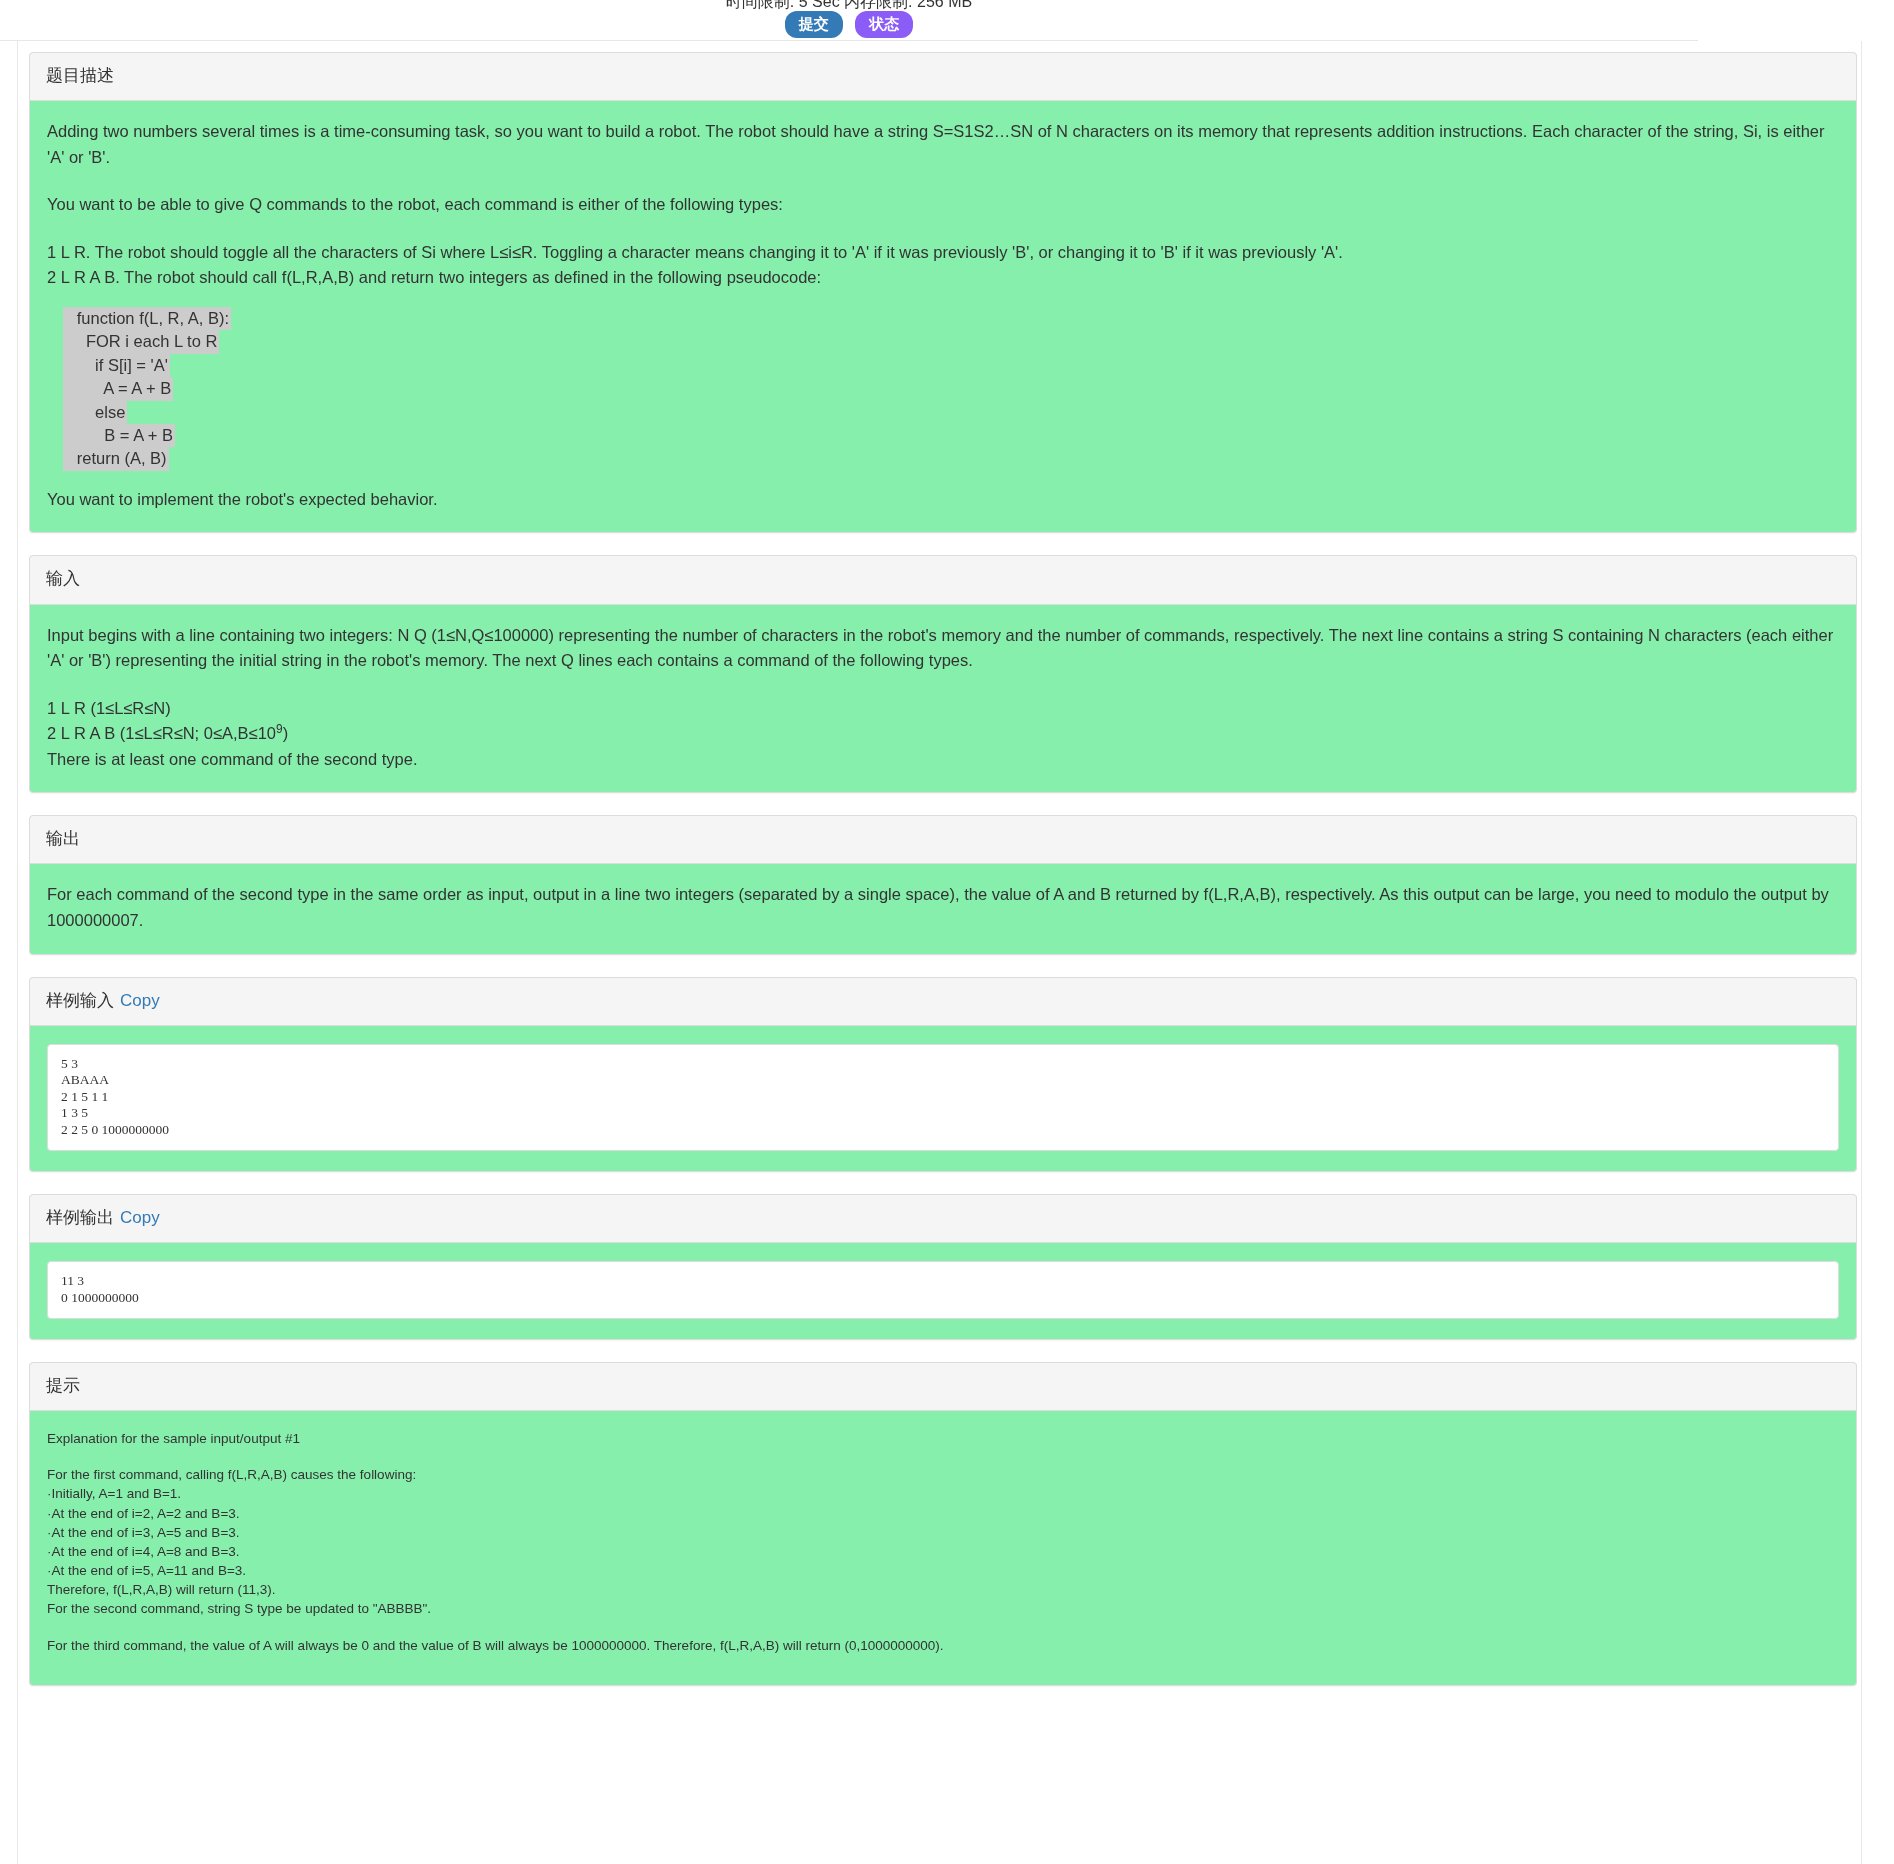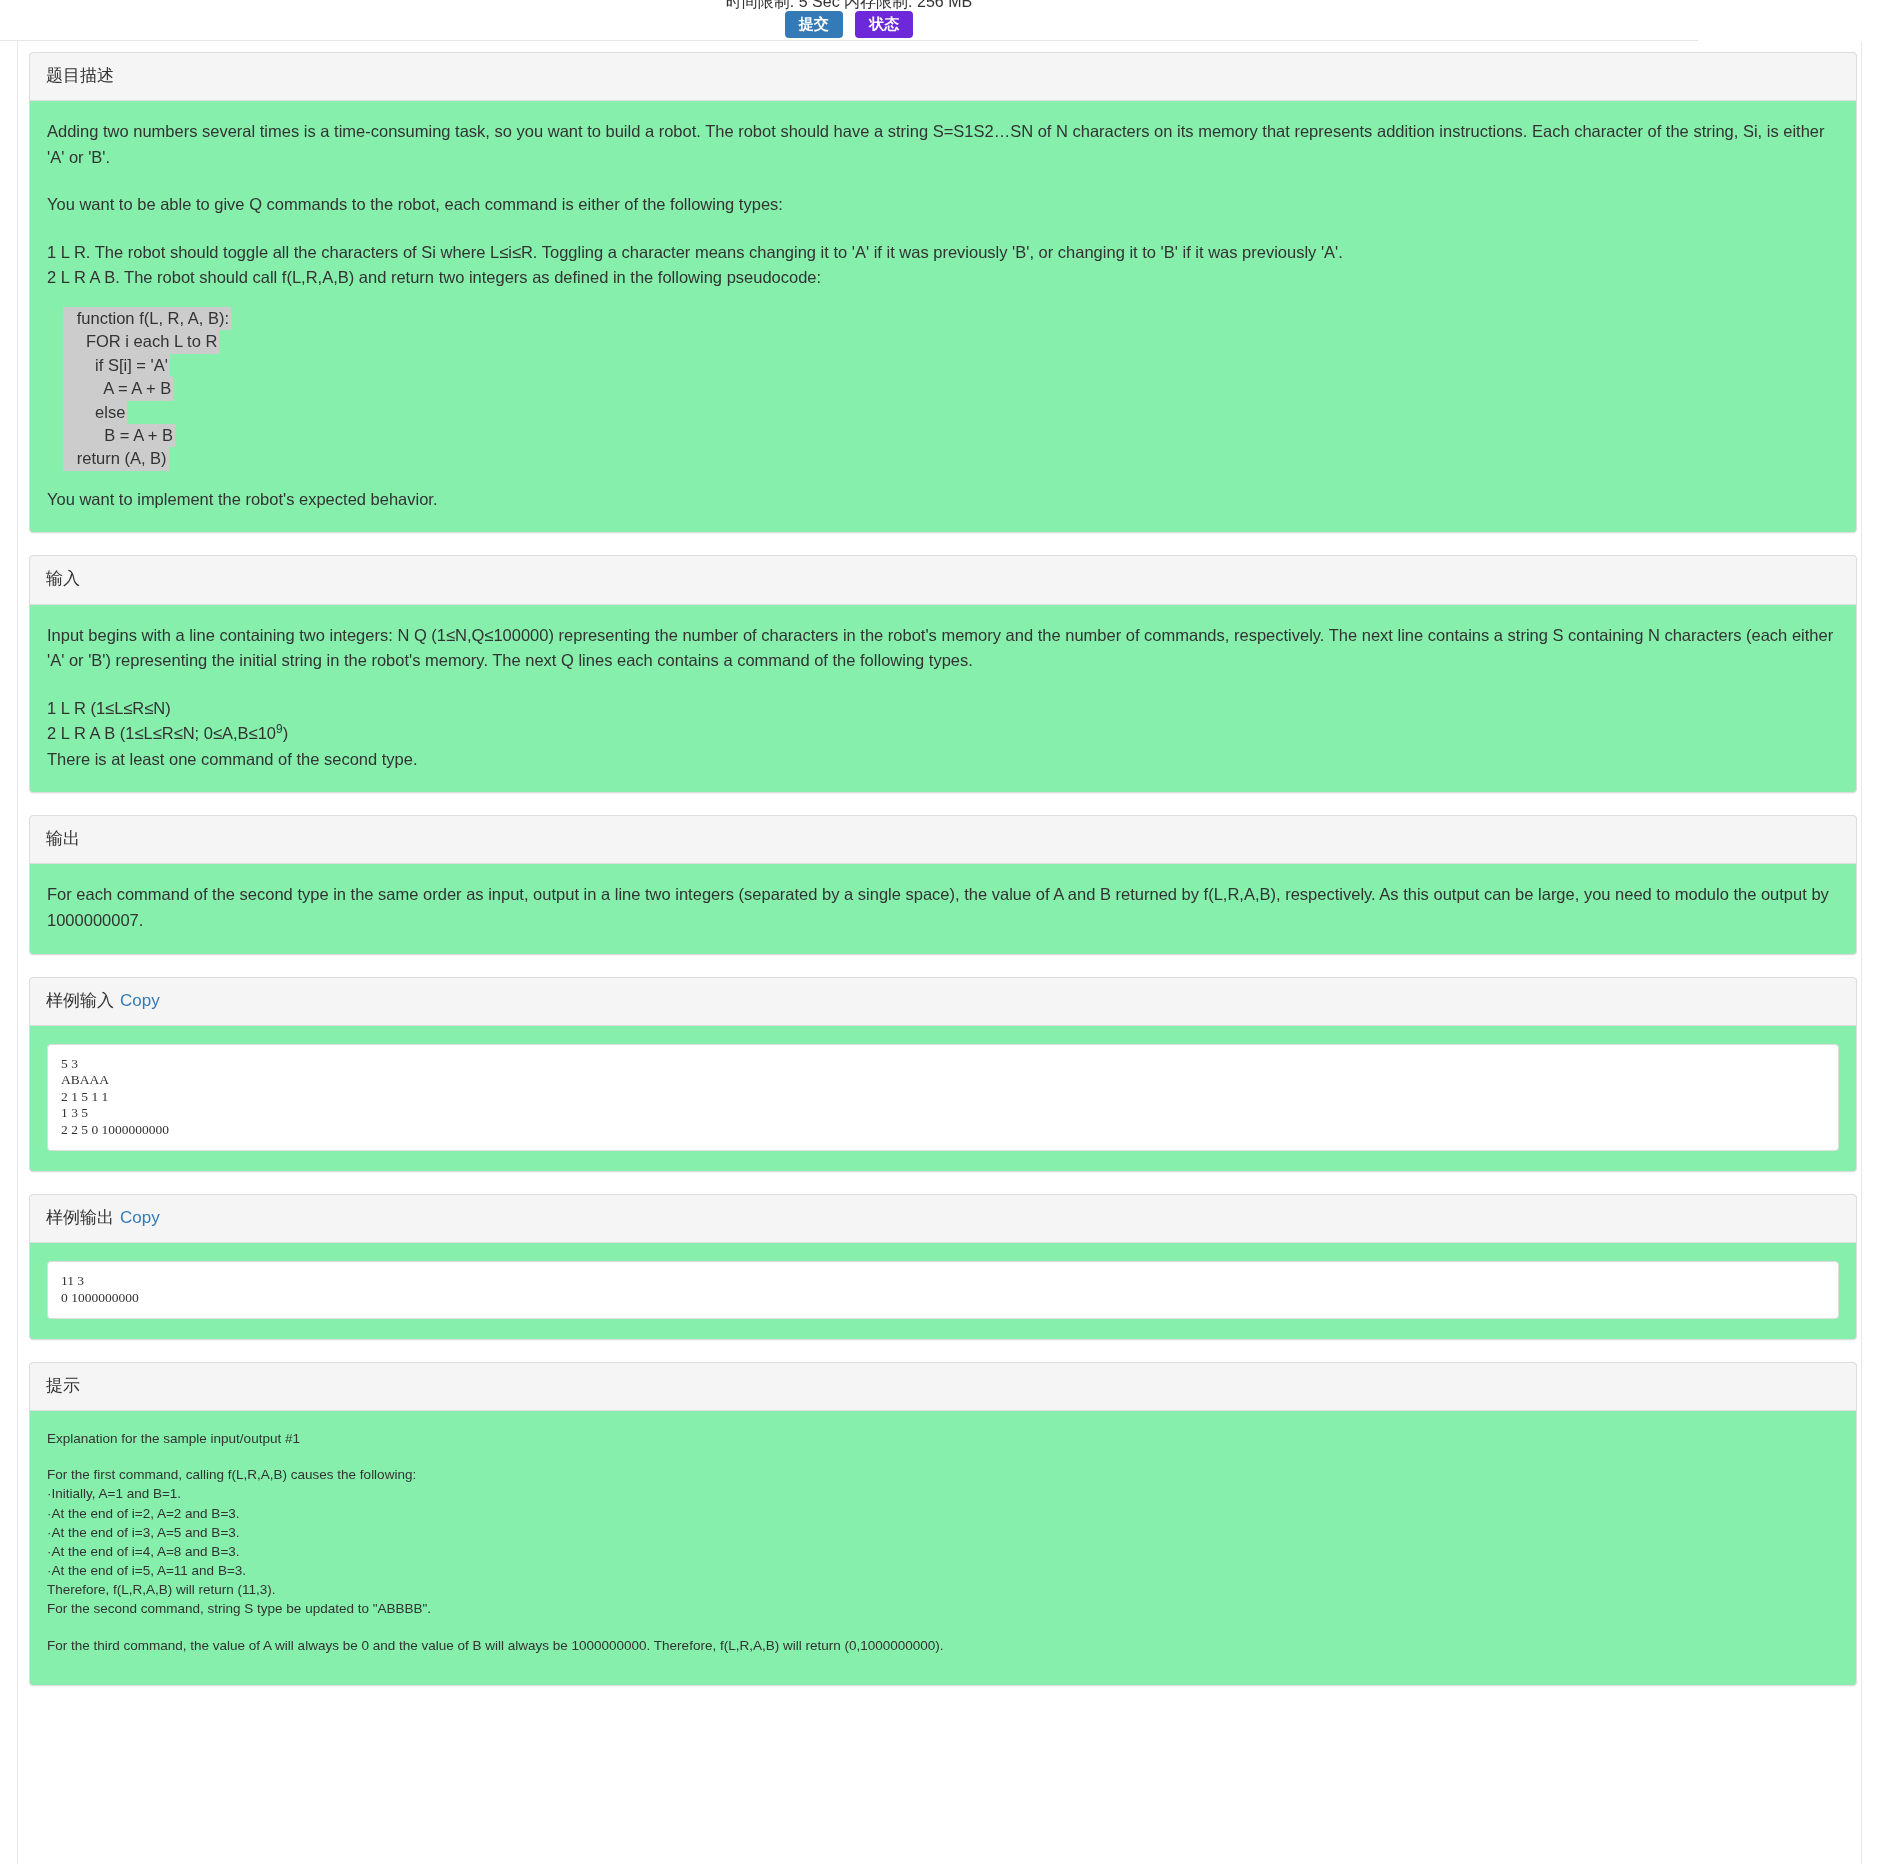--- a/index.html
+++ b/index.html
@@ -39,29 +39,29 @@
     left: 0; right: 0;
     top: 11px;
     text-align: center;
   }
   .btn {
     display: inline-block;
     font-size: 15px;
     font-weight: bold;
     color: #ffffff;
     padding: 4px 14px 5px 14px;
-    border-radius: 4px;
+    border-radius: 12px;
     border: none;
     margin: 0 4px;
     line-height: 1.2;
     cursor: pointer;
     font-family: "Liberation Sans", sans-serif;
   }
   .btn-submit { background: #337ab7; }
-  .btn-status { background: #6d28d9; }
+  .btn-status { background: #8b5cf6; }
 
   
   .page-container {
     position: absolute;
     left: 17px;
     top: 41px;
     width: 1845px;
     border-left: 1px solid #e8e8e8;
     border-right: 1px solid #e8e8e8;
     box-sizing: border-box;

